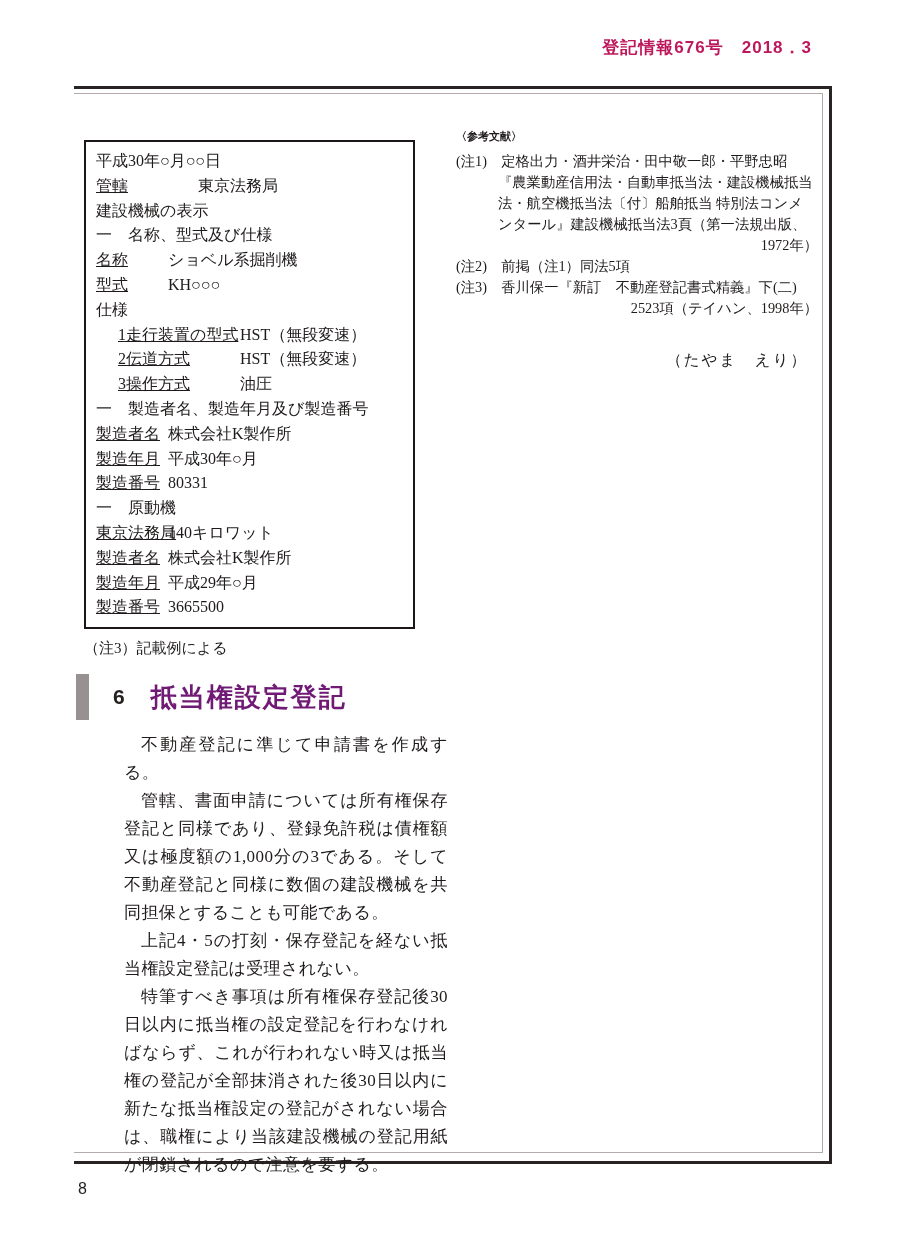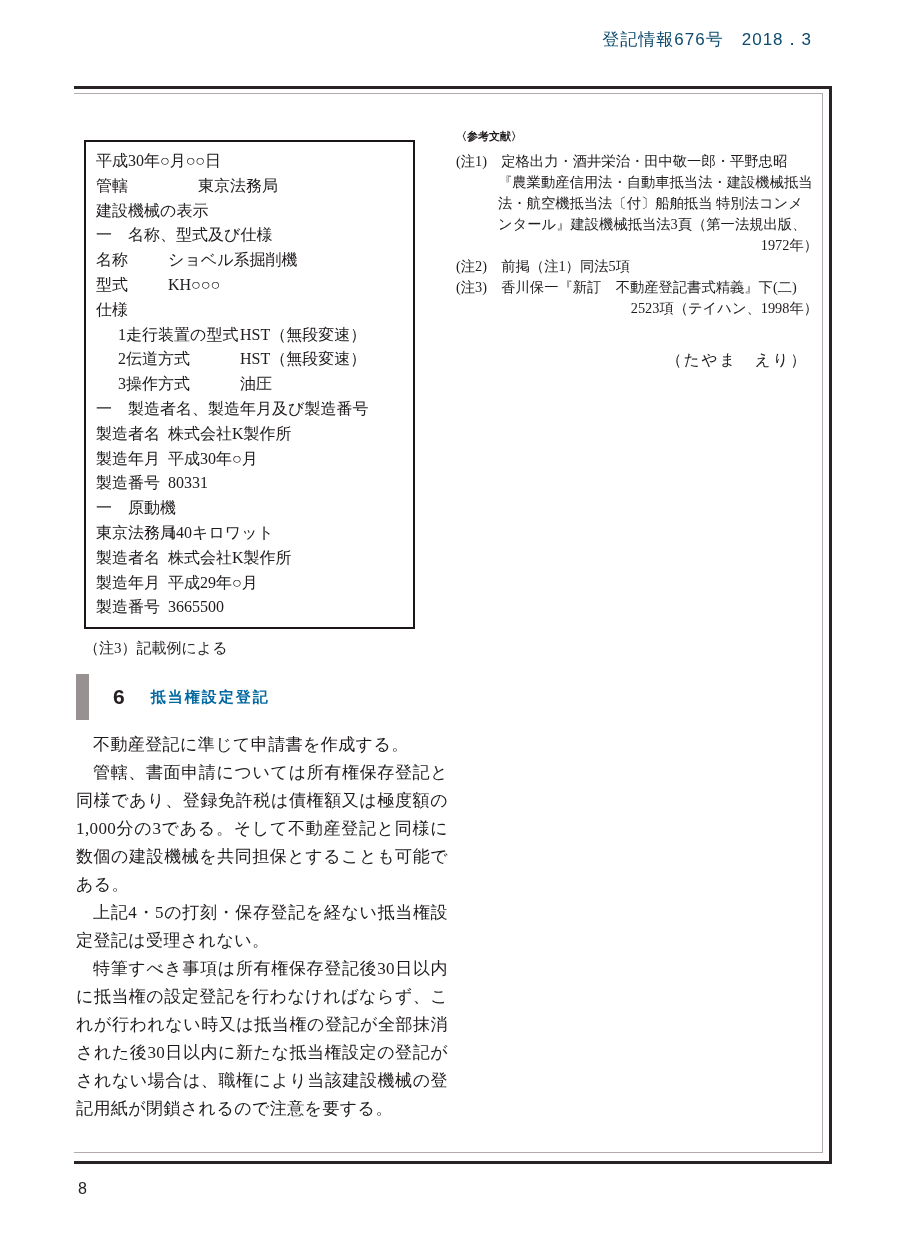--- a/index.html
+++ b/index.html
@@ -6,23 +6,23 @@
   .page{
     position:relative;
     width:900px;height:1241px;
     background:#ffffff;
     color:#1f1b1b;
     font-family:"Liberation Serif","DejaVu Serif",serif;
     overflow:hidden;
   }
   
   .journal-header{
-    position:absolute;top:28px;right:88px;
+    position:absolute;top:36px;right:88px;
     font-family:"Liberation Sans","DejaVu Sans",sans-serif;
-    font-weight:normal;font-size:17px;color:#0c4a6e;letter-spacing:1px;
+    font-weight:bold;font-size:17px;color:#be185d;letter-spacing:1px;
   }
   
   .frame-outer{
     position:absolute;left:74px;top:86px;width:755px;height:1072px;
     border-style:solid;border-color:#2a2323;border-width:3px 3px 3px 0;
     pointer-events:none;
   }
   .frame-inner{
     position:absolute;left:74px;top:93px;width:748px;height:1058px;
     border-style:solid;border-color:#b3abab;border-width:1px 1px 1px 0;
@@ -31,33 +31,33 @@
   
   .col-left{position:absolute;left:76px;top:134px;width:372px;}
   .doc-box{
     margin-left:8px;margin-top:6px;
     width:307px;padding:7px 10px;
     border:2px solid #1b1717;
     font-size:16px;line-height:24.8px;
     white-space:nowrap;
   }
   .row{white-space:nowrap;}
-  .row .lbl{display:inline-block;width:72px;}
+  .row .lbl{display:inline-block;width:72px;text-decoration:underline;}
   .row .lbl.wide{width:102px;}
   .row.sub{padding-left:22px;}
   .row.sub .lbl{width:122px;}
   .box-caption{margin-left:8px;margin-top:9px;font-size:15px;line-height:20px;}
   .section-heading{
     margin-top:16px;display:flex;align-items:center;
     font-family:"Liberation Sans","DejaVu Sans",sans-serif;font-weight:bold;
   }
   .section-bar{width:13px;height:46px;background:#979191;margin-right:24px;flex:0 0 auto;}
   .section-number{font-size:21px;margin-right:26px;color:#262020;}
-  .section-title{font-size:15px;letter-spacing:2px;color:#0369a1;}
-  .body-text{margin-top:11px;}
+  .section-title{font-size:26px;letter-spacing:2px;color:#701a75;}
+  .body-text{margin-top:11px;margin-left:48px;}
   .body-text p{
     margin:0;font-size:17px;line-height:28px;
     text-align:justify;text-indent:1em;letter-spacing:0.4px;
   }
   
   .col-right{position:absolute;left:456px;top:126px;width:362px;font-size:14.3px;line-height:21px;}
   .ref-title{font-family:"Liberation Sans","DejaVu Sans",sans-serif;font-weight:bold;font-size:11px;}
   .ref-notes{margin-top:4px;}
   .note-line{white-space:nowrap;}
   .note-line.cont{padding-left:42px;}

